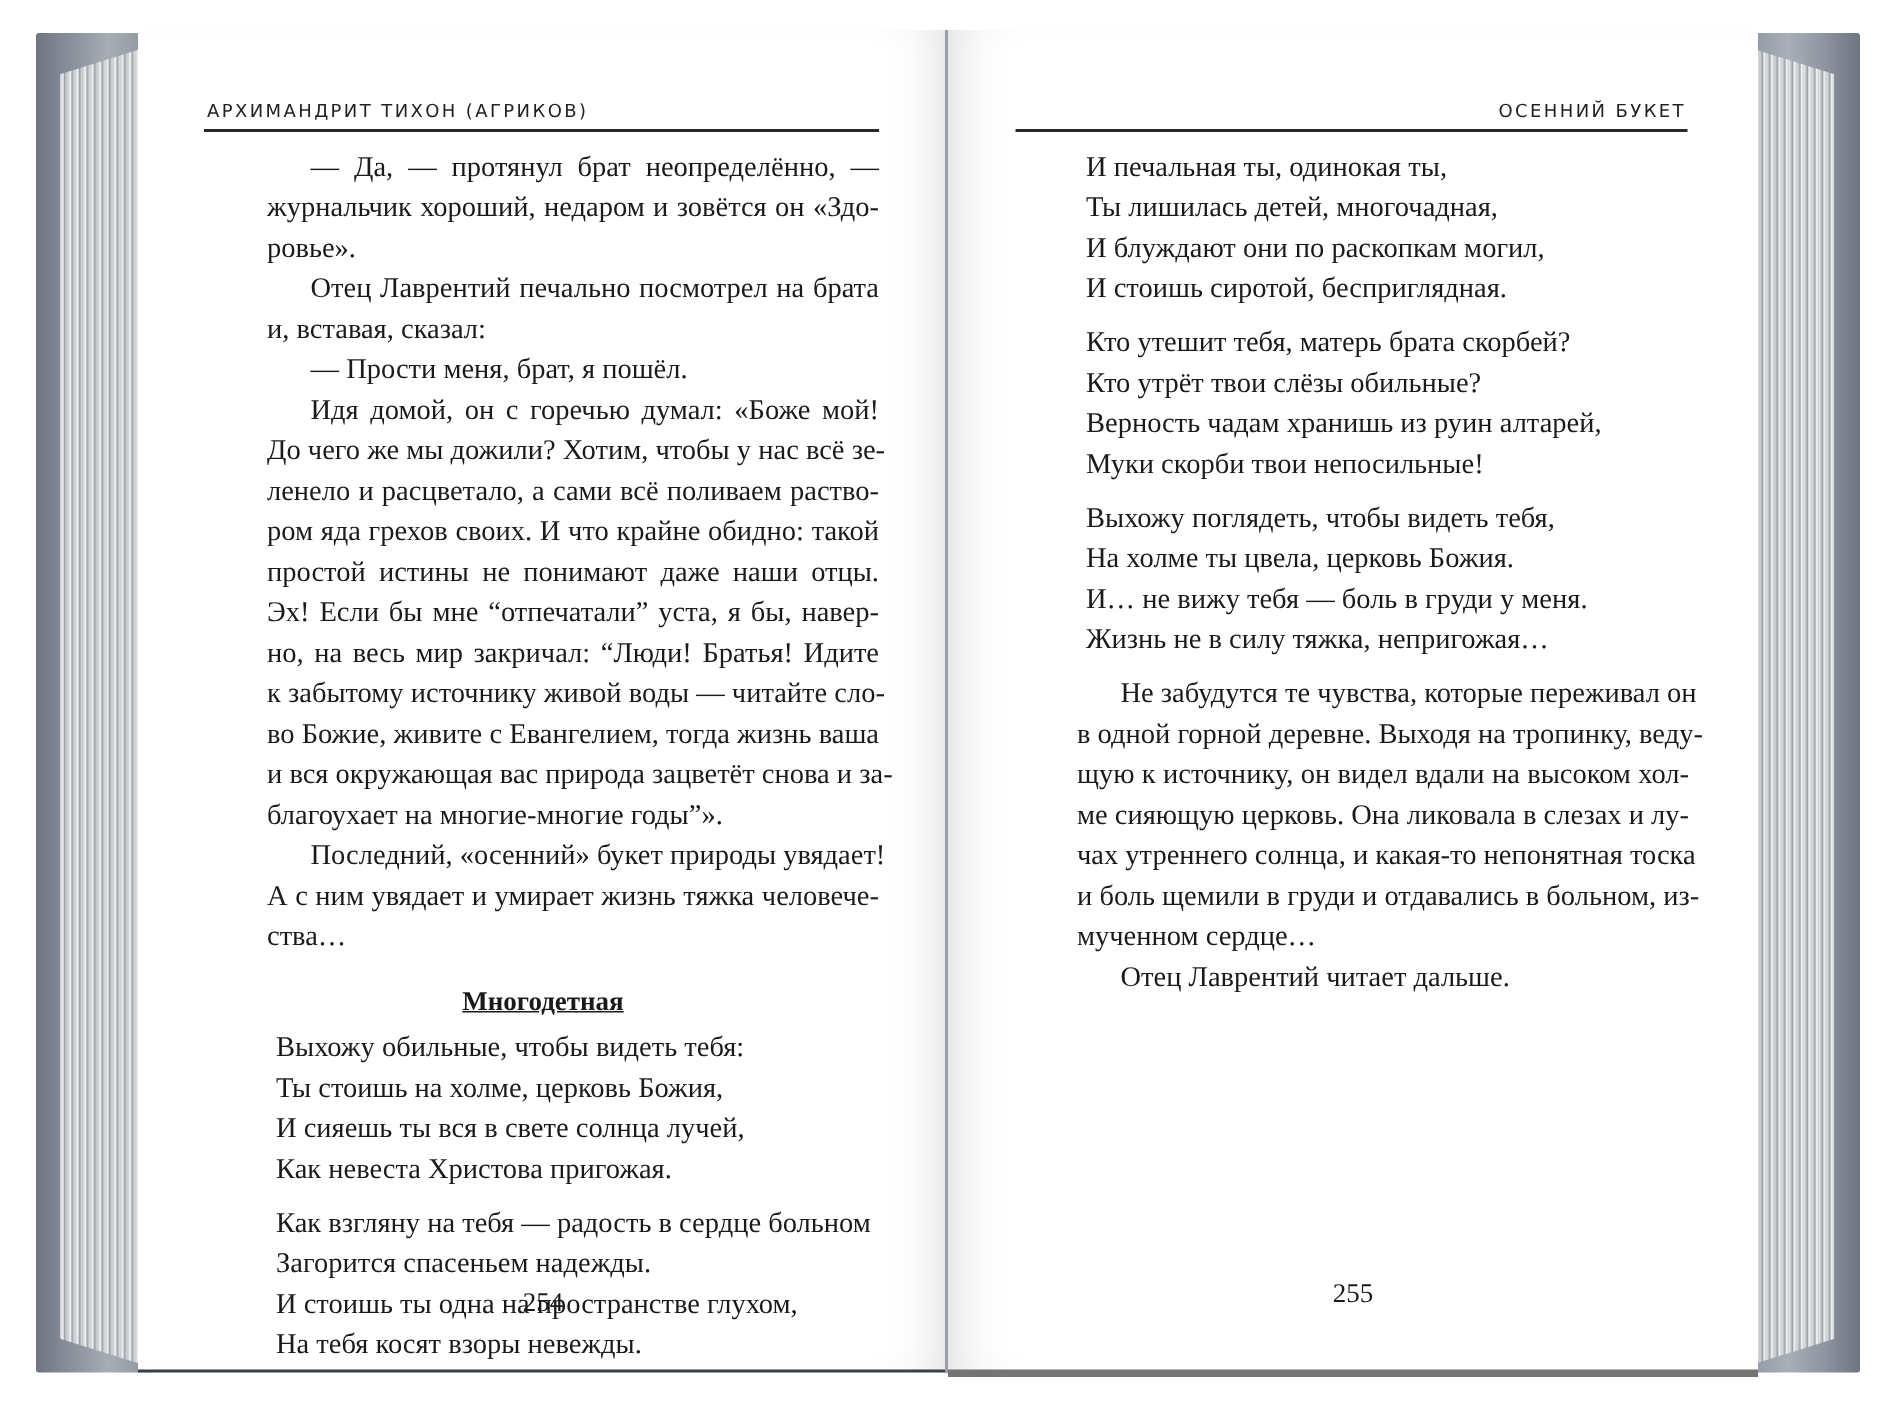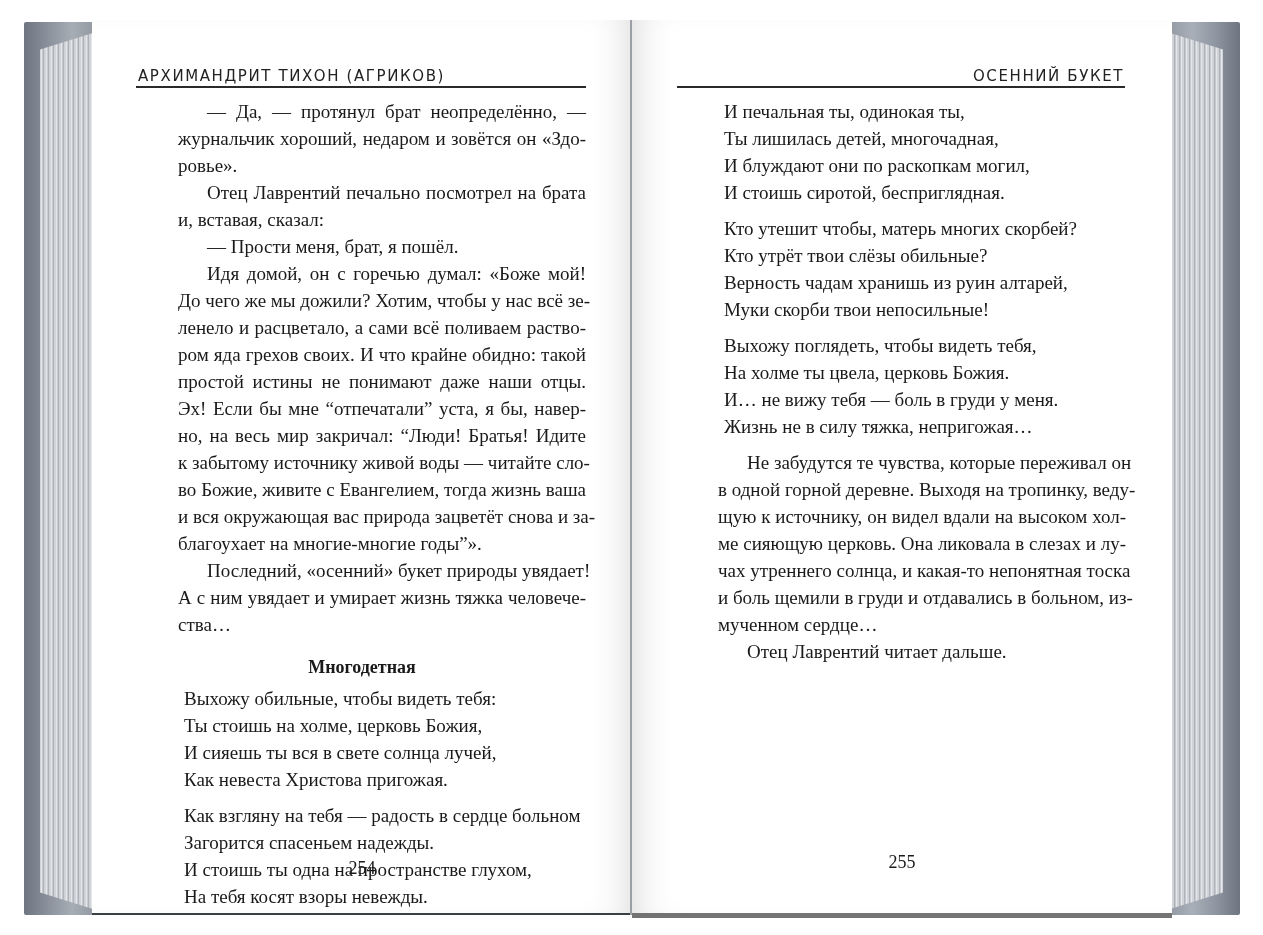--- a/index.html
+++ b/index.html
@@ -28,36 +28,36 @@
 
   .page {
     position: absolute; top: 20px; height: 893px; background: #ffffff;
   }
   .page-left { left: 92px; width: 540px; border-bottom: 2px solid #3a3f44; box-shadow: inset -30px 0 40px -30px rgba(0,0,0,0.18); }
   .page-right { left: 632px; width: 540px; border-bottom: 5px solid #737373; box-shadow: inset 30px 0 40px -30px rgba(0,0,0,0.18); }
   .gutter { position: absolute; left: 630px; top: 20px; width: 2px; height: 895px; background: #9aa0a6; }
 
   .running-head {
     position: absolute; top: 47px; font-family: "DejaVu Sans", sans-serif;
-    font-size: 15px; letter-spacing: 1.6px; color: #222; text-transform: uppercase;
+    font-size: 12px; letter-spacing: 1.6px; color: #222; text-transform: uppercase;
   }
   .page-left .running-head { left: 46px; }
   .page-right .running-head { right: 48px; }
   .head-rule { position: absolute; top: 66px; height: 2px; background: #2a2a2a; }
   .page-left .head-rule { left: 44px; width: 450px; }
   .page-right .head-rule { left: 45px; width: 448px; }
 
   .text-block { position: absolute; top: 78px; font-size: 19px; line-height: 27px; }
   .page-left .text-block { left: 46px; width: 448px; }
   .page-right .text-block { left: 46px; width: 448px; }
 
   .line { display: block; white-space: nowrap; text-align: justify; text-align-last: justify; margin-left: 40px; }
   .line.last { text-align-last: left; }
   .line.indent { padding-left: 29px; }
-  .heading { display: block; font-weight: bold; text-align: center; font-size: 18px; margin: 16px 0 4px; }
+  .heading { display: block; font-weight: bold; text-align: center; font-size: 18px; margin: 16px 0 4px; text-decoration: underline; }
   .verse { display: block; padding-left: 46px; white-space: nowrap; }
   .stanza-gap { height: 9px; }
 
   .page-number { position: absolute; bottom: 34px; width: 100%; text-align: center; font-size: 18px; }
   .page-left .page-number { left: 0; }
   .page-right .page-number { left: 0; bottom: 40px; }
 </style>
 </head>
 <body>
 
@@ -120,21 +120,21 @@
   <div class="text-block">
     <div id="right-poem">
         <div>
           <span class="verse">И печальная ты, одинокая ты,</span>
           <span class="verse">Ты лишилась детей, многочадная,</span>
           <span class="verse">И блуждают они по раскопкам могил,</span>
           <span class="verse">И стоишь сиротой, бесприглядная.</span>
         </div>
         <div class="stanza-gap"></div>
         <div>
-          <span class="verse">Кто утешит чтобы, матерь многих скорбей?</span>
+          <span class="verse">Кто утешит тебя, матерь брата скорбей?</span>
           <span class="verse">Кто утрёт твои слёзы обильные?</span>
           <span class="verse">Верность чадам хранишь из руин алтарей,</span>
           <span class="verse">Муки скорби твои непосильные!</span>
         </div>
         <div class="stanza-gap"></div>
         <div>
           <span class="verse">Выхожу поглядеть, чтобы видеть тебя,</span>
           <span class="verse">На холме ты цвела, церковь Божия.</span>
           <span class="verse">И… не вижу тебя — боль в груди у меня.</span>
           <span class="verse">Жизнь не в силу тяжка, непригожая…</span>

